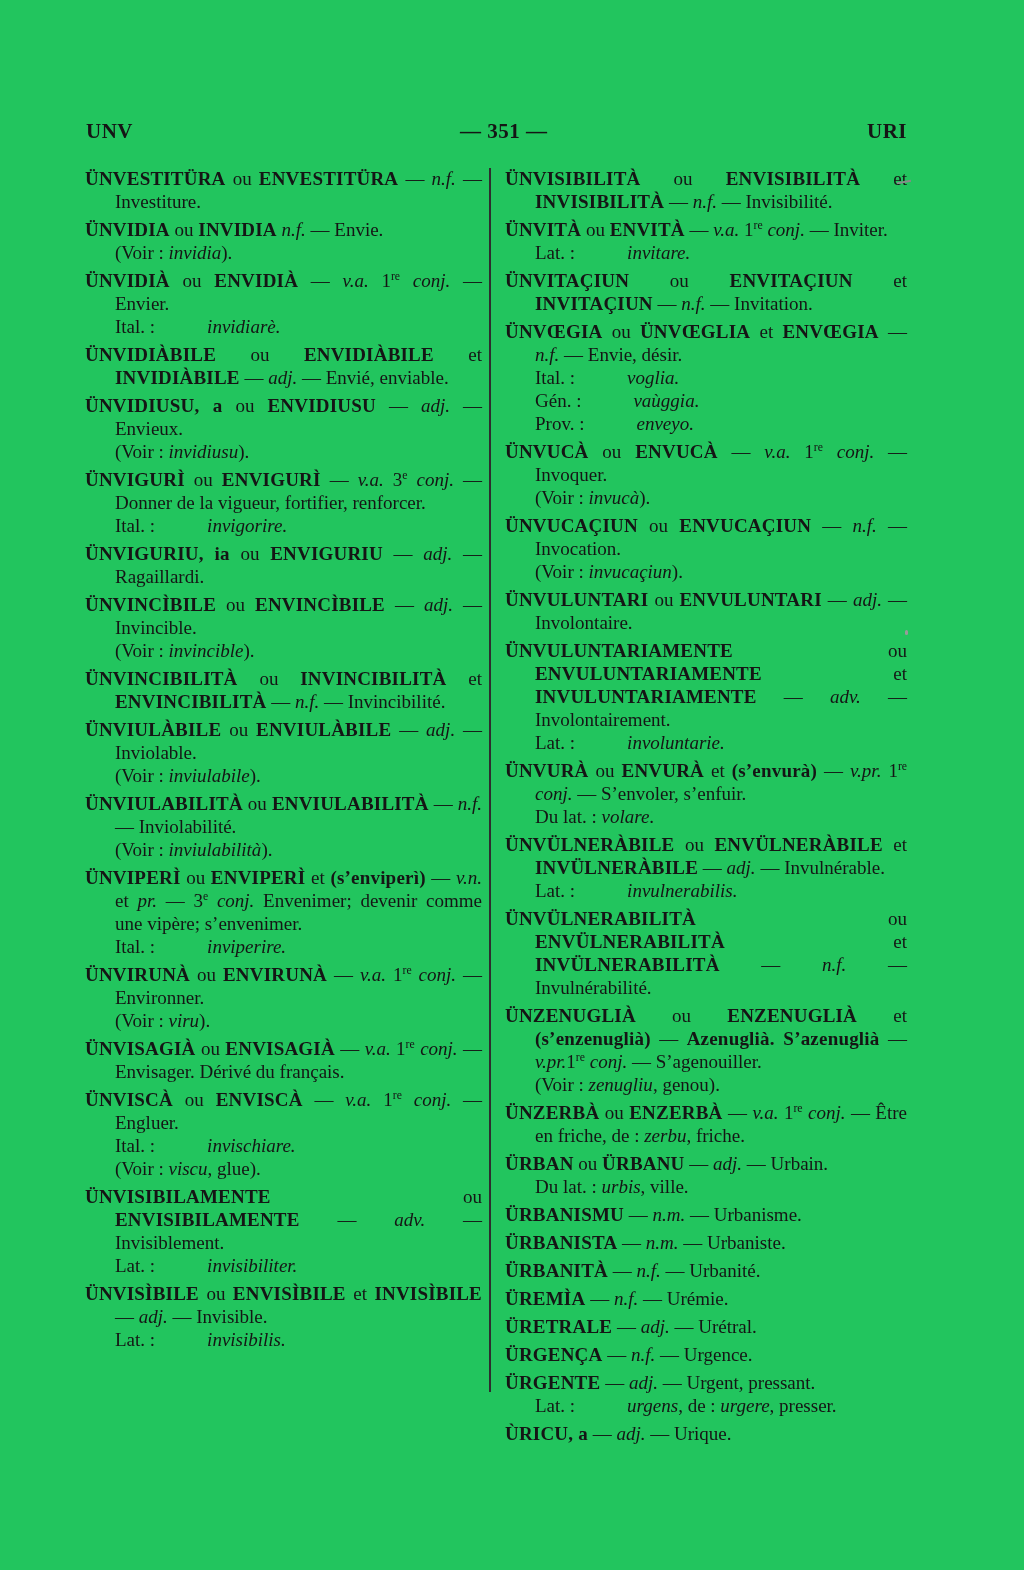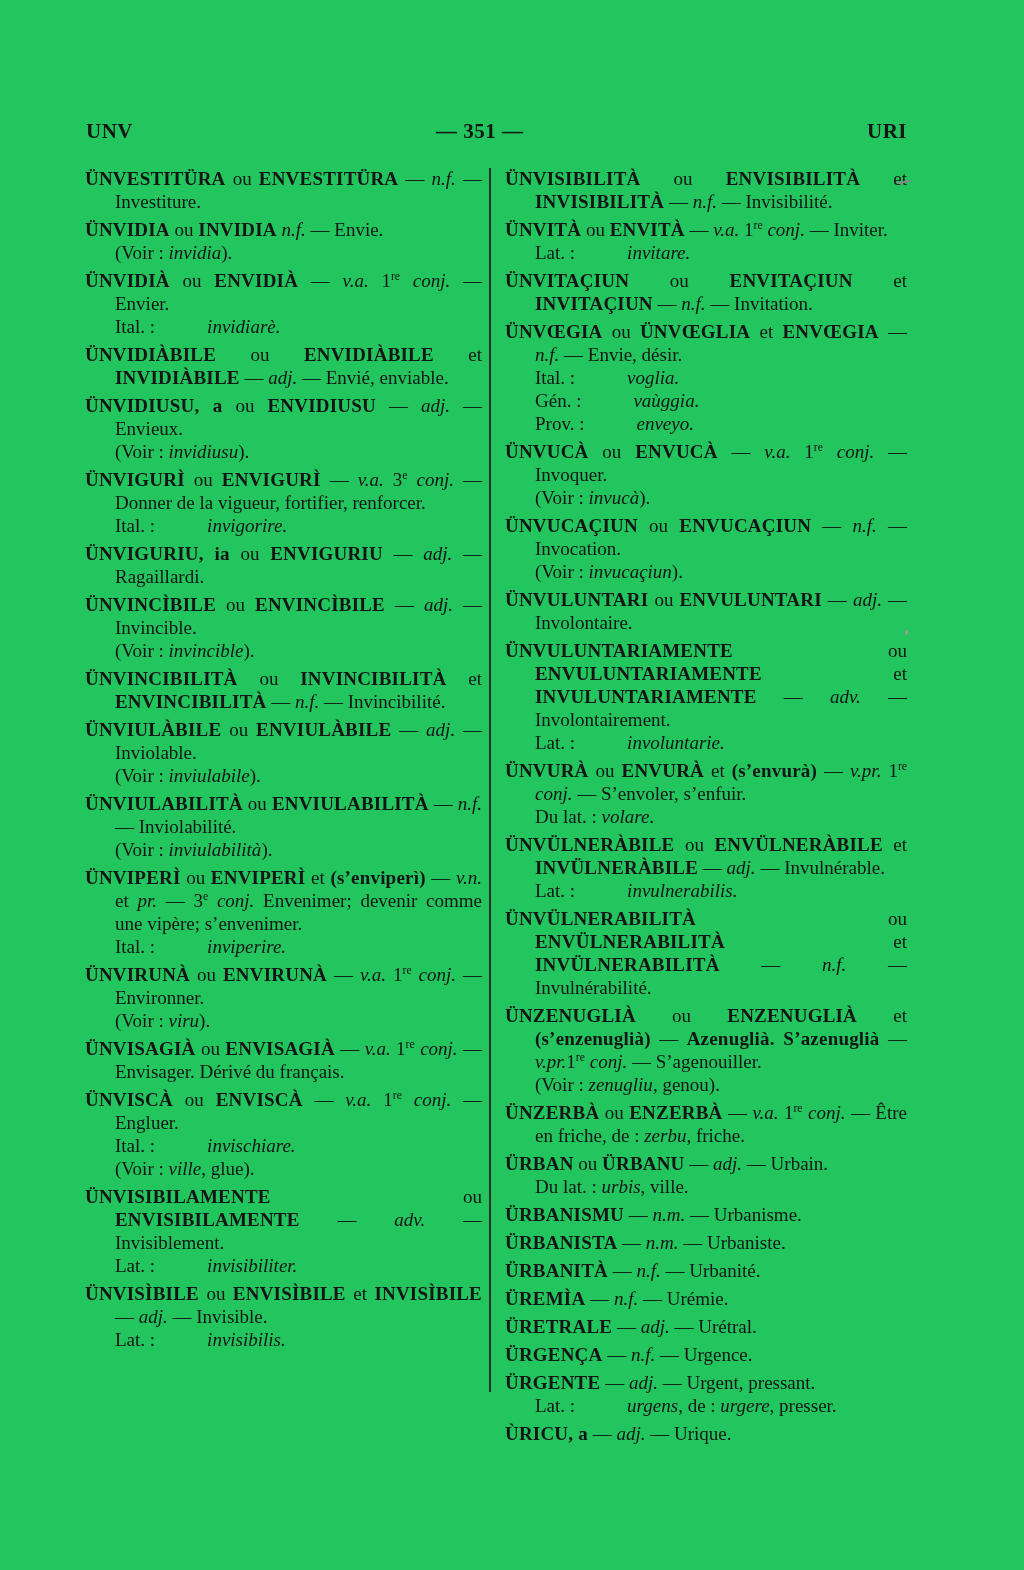--- a/index.html
+++ b/index.html
@@ -11,21 +11,21 @@
     color:#151515;
     overflow:hidden;
   }
   .guide{
     position:absolute;
     font-weight:bold;
     font-size:21px;
     letter-spacing:0.5px;
   }
   .guide-left{left:86px;top:119px;}
-  .guide-center{left:436px;top:119px;}
+  .guide-center{left:460px;top:119px;}
   .guide-right{left:867px;top:119px;text-align:center;}
   .col{
     position:absolute;
     top:167px;
     font-size:19px;
     line-height:23px;
   }
   .col-left{left:85px;width:397px;}
   .col-right{left:505px;width:402px;}
   .divider{
@@ -123,21 +123,21 @@
       <div class="entry">
         <p class="main"><span class="b">ÜNVIRUNÀ</span><span class="r"> ou </span><span class="b">ENVIRUNÀ</span><span class="r"> — </span><span class="i">v.a.</span><span class="r"> 1</span><span class="s">re</span><span class="r"> </span><span class="i">conj.</span><span class="r"> — Environner.</span></p>
         <p class="sub"><span class="r">(Voir : </span><span class="i">viru</span><span class="r">).</span></p>
       </div>
       <div class="entry">
         <p class="main"><span class="b">ÜNVISAGIÀ</span><span class="r"> ou </span><span class="b">ENVISAGIÀ</span><span class="r"> — </span><span class="i">v.a.</span><span class="r"> 1</span><span class="s">re</span><span class="r"> </span><span class="i">conj.</span><span class="r"> — Envisager. Dérivé du français.</span></p>
       </div>
       <div class="entry">
         <p class="main"><span class="b">ÜNVISCÀ</span><span class="r"> ou </span><span class="b">ENVISCÀ</span><span class="r"> — </span><span class="i">v.a.</span><span class="r"> 1</span><span class="s">re</span><span class="r"> </span><span class="i">conj.</span><span class="r"> — Engluer.</span></p>
         <p class="sub"><span class="r">Ital. :</span><span class="t"></span><span class="i">invischiare.</span></p>
-        <p class="sub"><span class="r">(Voir : </span><span class="i">ville</span><span class="r">, glue).</span></p>
+        <p class="sub"><span class="r">(Voir : </span><span class="i">viscu</span><span class="r">, glue).</span></p>
       </div>
       <div class="entry">
         <p class="main"><span class="b">ÜNVISIBILAMENTE</span><span class="r"> ou </span><span class="b">ENVISIBILAMENTE</span><span class="r"> — </span><span class="i">adv.</span><span class="r"> — Invisiblement.</span></p>
         <p class="sub"><span class="r">Lat. :</span><span class="t"></span><span class="i">invisibiliter.</span></p>
       </div>
       <div class="entry">
         <p class="main"><span class="b">ÜNVISÌBILE</span><span class="r"> ou </span><span class="b">ENVISÌBILE</span><span class="r"> et </span><span class="b">INVISÌBILE</span><span class="r"> — </span><span class="i">adj.</span><span class="r"> — Invisible.</span></p>
         <p class="sub"><span class="r">Lat. :</span><span class="t"></span><span class="i">invisibilis.</span></p>
       </div>
     </div>

